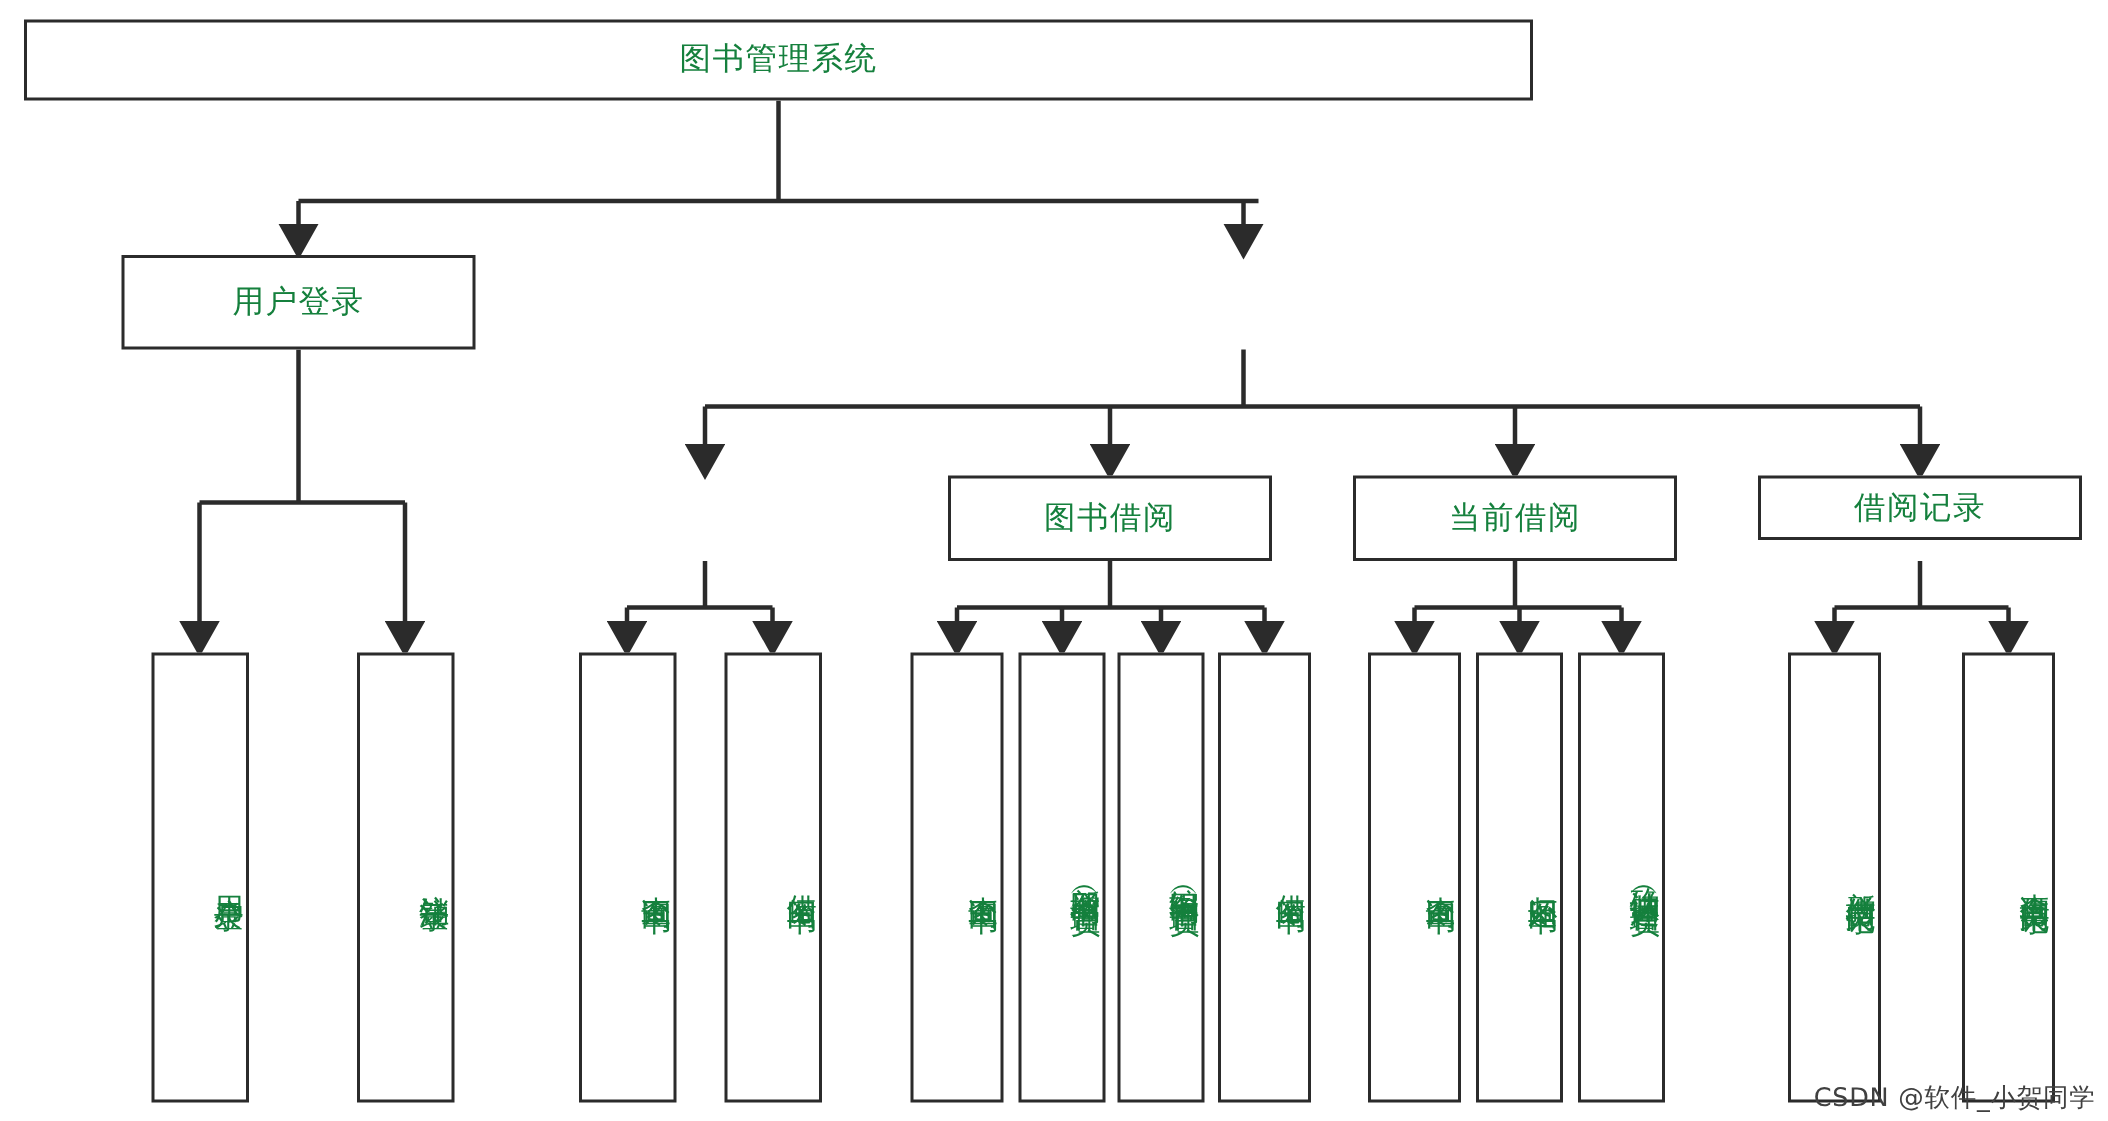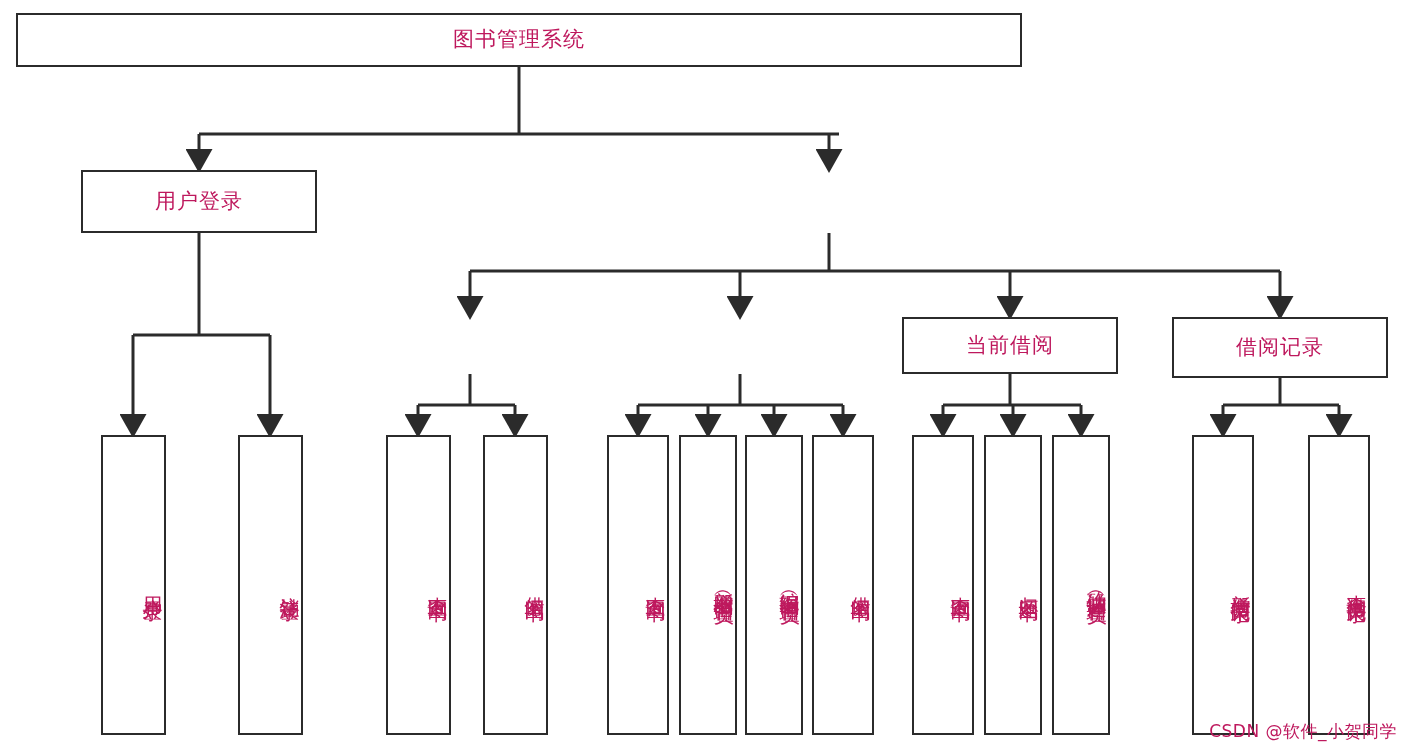--- a/index.html
+++ b/index.html
@@ -18,21 +18,21 @@
     overflow: hidden;
   }
   .node {
     position: absolute;
     box-sizing: border-box;
     background: #ffffff;
     border: 2px solid #2b2b2b;
     display: flex;
     align-items: center;
     justify-content: center;
-    color: #be185d;
+    color: #15803d;
   }
   .node.horiz {
     font-size: 21px;
     letter-spacing: 1px;
     line-height: 1.1;
   }
   .node.vert {
     writing-mode: vertical-rl;
     text-orientation: upright;
     font-size: 20px;
@@ -56,21 +56,21 @@
     top: 0;
     width: 1405px;
     height: 747px;
     pointer-events: none;
   }
   .watermark {
     position: absolute;
     right: 8px;
     bottom: 4px;
     font-size: 17px;
-    color: #be185d;
+    color: #404040;
     white-space: nowrap;
     letter-spacing: 0.5px;
   }
 </style>
 </head>
 <body>
 
 <div id="canvas">
 
   <svg class="edges" viewBox="0 0 1405 747" width="1405" height="747" xmlns="http://www.w3.org/2000/svg">
@@ -124,24 +124,27 @@
   </svg>
 
   <div class="node horiz" style="left: 16px; top: 13px; width: 1006px; height: 54px;">
     <span>图书管理系统</span>
   </div>
 
   <div class="node horiz" style="left: 81px; top: 170px; width: 236px; height: 63px;">
     <span>用户登录</span>
   </div>
 
+  <div class="node horiz" style="left: 632px; top: 317px; width: 216px; height: 57px;">
+    <span>图书借阅</span>
+  </div>
   <div class="node horiz" style="left: 902px; top: 317px; width: 216px; height: 57px;">
     <span>当前借阅</span>
   </div>
-  <div class="node horiz" style="left: 1172px; top: 317px; width: 216px; height: 61px;">
+  <div class="node horiz" style="left: 1172px; top: 317px; width: 216px; height: 43px;">
     <span>借阅记录</span>
   </div>
 
   <div class="node vert" style="left: 101px; top: 435px; width: 65px; height: 300px;">
     <span class="vlabel">用户登录</span>
   </div>
   <div class="node vert" style="left: 238px; top: 435px; width: 65px; height: 300px;">
     <span class="vlabel">注销登录</span>
   </div>
   <div class="node vert" style="left: 386px; top: 435px; width: 65px; height: 300px;">

